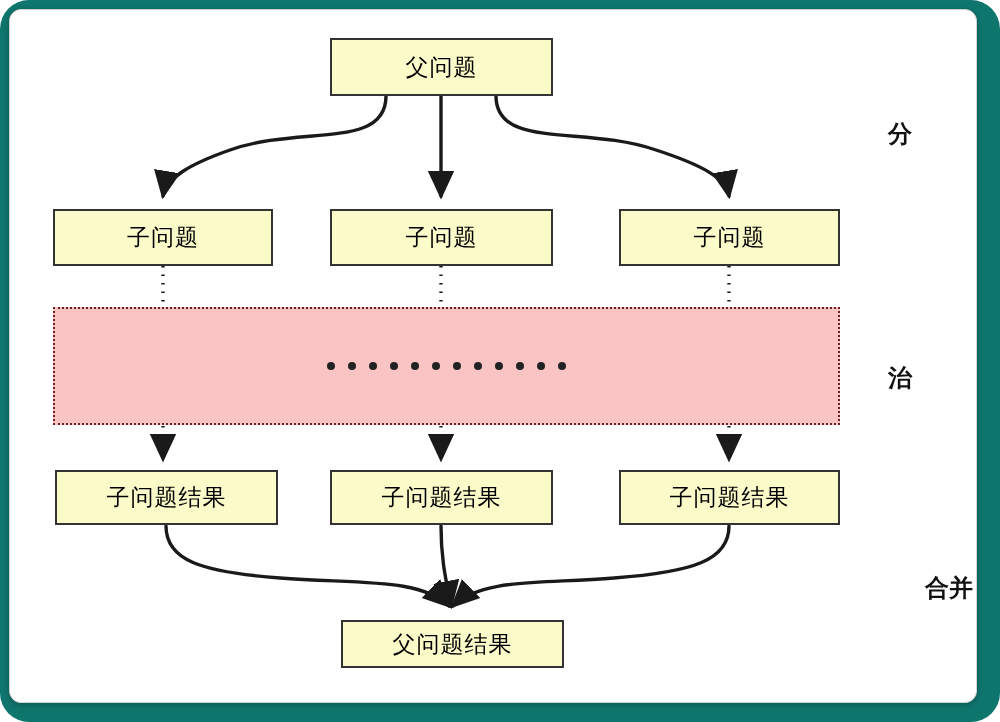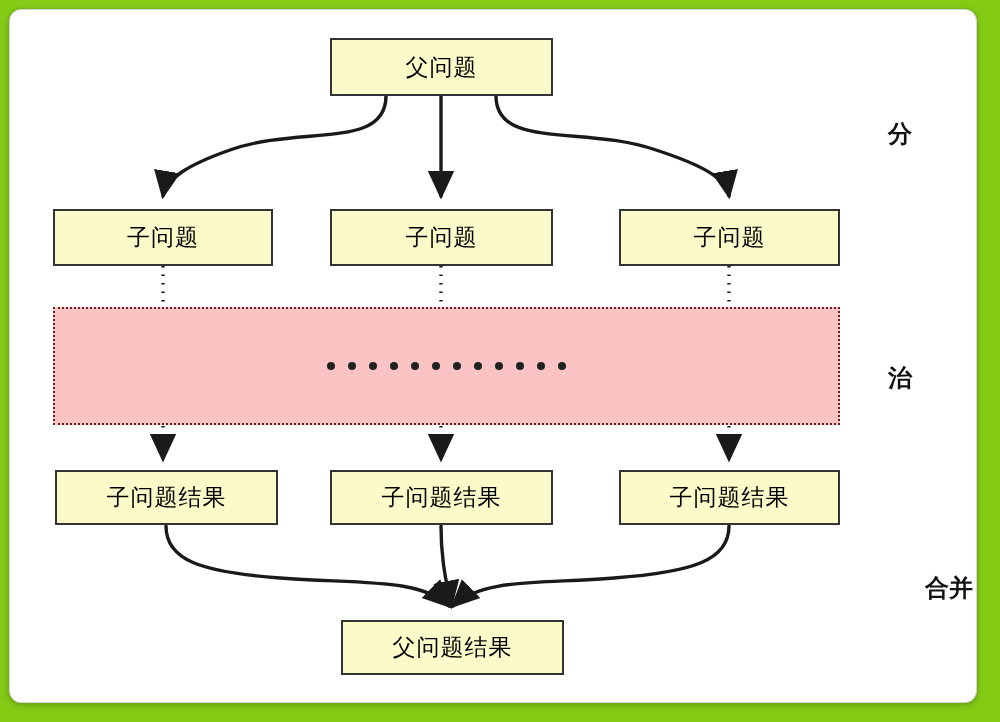--- a/index.html
+++ b/index.html
@@ -5,22 +5,23 @@
   html, body {
     margin: 0;
     padding: 0;
     background: #ffffff;
     font-family: "DejaVu Sans", "Liberation Sans", sans-serif;
   }
   #root {
     position: relative;
     width: 1000px;
     height: 722px;
-    background: #84cc16;
+    background: #0f766e;
     overflow: hidden;
+    border-radius: 29px;
   }
   #card {
     position: absolute;
     left: 9px;
     top: 9px;
     width: 968px;
     height: 694px;
     background: #ffffff;
     border: 1px solid #d6d6d6;
     border-radius: 12px;
@@ -138,18 +139,18 @@
       <i></i>
       <i></i>
       <i></i>
     </div>
   </div>
 
   <div class="node" style="left:55px; top:470px; width:223px; height:55px;">子问题结果</div>
   <div class="node" style="left:330px; top:470px; width:223px; height:55px;">子问题结果</div>
   <div class="node" style="left:619px; top:470px; width:221px; height:55px;">子问题结果</div>
 
-  <div class="node" style="left:341px; top:620px; width:223px; height:55px;">父问题结果</div>
+  <div class="node" style="left:341px; top:620px; width:223px; height:48px;">父问题结果</div>
 
   <div class="side-label" style="left:888px; top:122px;">分</div>
   <div class="side-label" style="left:888px; top:366px;">治</div>
   <div class="side-label" style="left:888px; top:576px;margin-left:37px;">合并</div>
 </div>
 
 </body></html>

